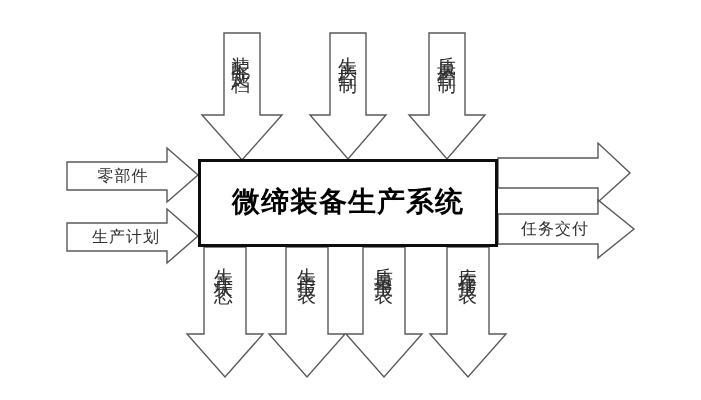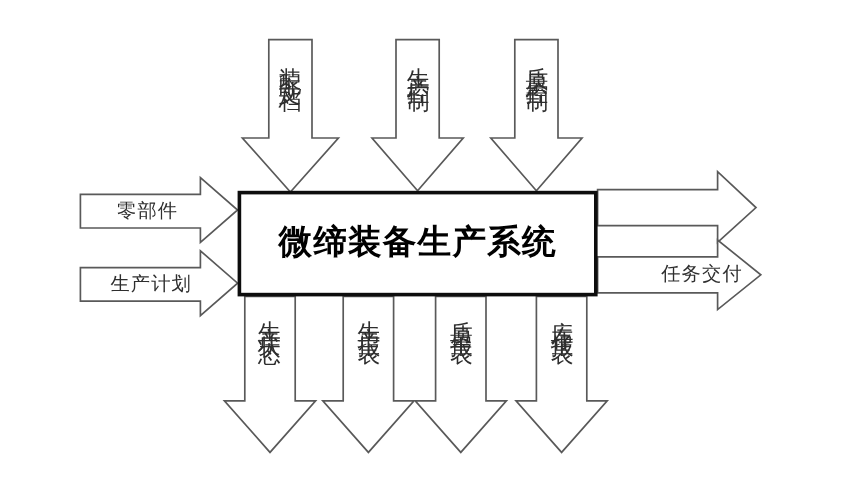--- a/index.html
+++ b/index.html
@@ -78,20 +78,20 @@
 
   <div class="title" style="left:348px;top:202px">微缔装备生产系统</div>
 
   <div class="vlabel" style="left:241px;top:41px">装配文档</div>
   <div class="vlabel" style="left:348px;top:41px">生产控制</div>
   <div class="vlabel" style="left:447px;top:41px">质量控制</div>
 
   <div class="hlabel" style="left:123px;top:176px">零部件</div>
   <div class="hlabel" style="left:126px;top:237px">生产计划</div>
 
-  <div class="hlabel" style="left:585px;top:229px">任务交付</div>
+  <div class="hlabel" style="left:555px;top:229px">任务交付</div>
 
   <div class="vlabel" style="left:224px;top:252px">生产状态</div>
   <div class="vlabel" style="left:307px;top:252px">生产报表</div>
   <div class="vlabel" style="left:384px;top:252px">质量报表</div>
   <div class="vlabel" style="left:468px;top:252px">库存报表</div>
 
 </div>
 
 </body></html>

